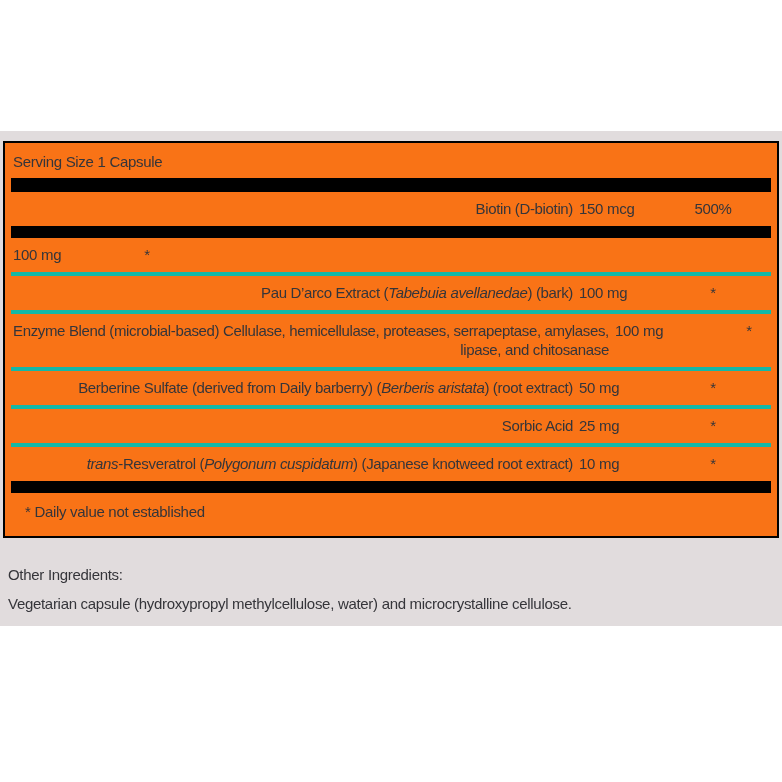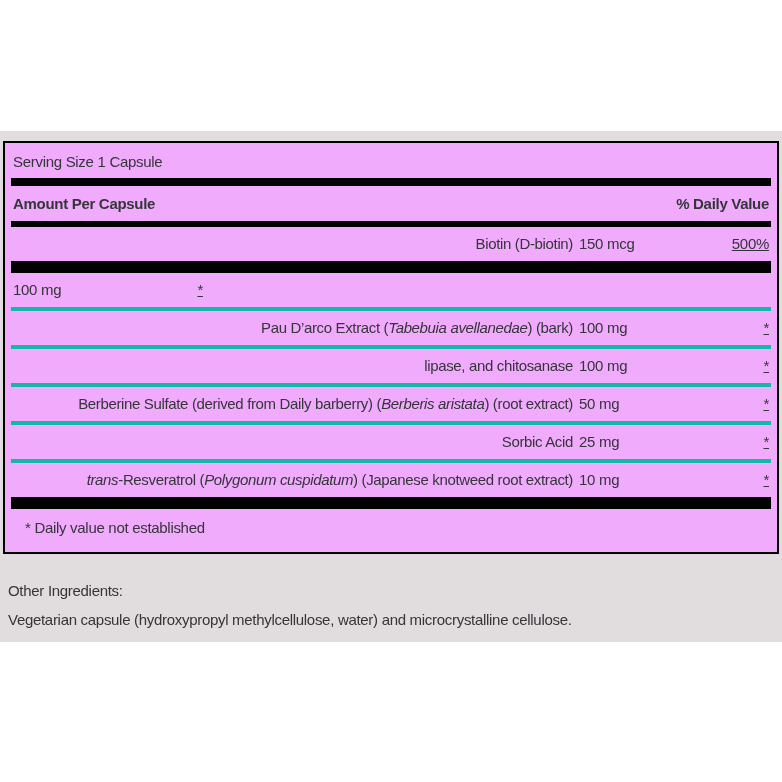--- a/index.html
+++ b/index.html
@@ -9,21 +9,21 @@
     background: #ffffff;
     font-family: "Liberation Sans", "DejaVu Sans", sans-serif;
     font-size: 15px;
     letter-spacing: -0.3px;
     color: #35353a;
   }
   .top-space { height: 131px; background: #ffffff; }
   .gray-band { background: var(--band-bg, #e1dcdd); padding: 10px 3px 13px 3px; }
 
   .panel {
-    background: #f0abfc;
+    background: #f97316;
     border: 2px solid #000000;
     padding: 0 6px;
   }
   .serving { padding: 9px 2px 7px 2px; line-height: 19px; }
 
   .bar { background: #000000; }
   .bar-thick { height: 8px; }
   .bar-med   { height: 6px; }
   .bar-xl    { height: 12px; }
 
@@ -40,45 +40,41 @@
     display: flex;
     align-items: flex-start;
     padding: 7px 2px 8px 2px;
   }
   .rows .ing-row + .ing-row { border-top: 4px solid #14b8a6; }
   .ing-name { flex: 1 1 auto; padding-right: 6px; }
   .ing-name .line { white-space: nowrap; line-height: 19px; letter-spacing: -0.35px; text-align: right; }
   .ing-name .line.cont { padding-left: 22px; }
   .it { font-style: italic; }
   .ing-amount { flex: 0 0 78px; text-align: left; line-height: 19px; }
-  .ing-dv { flex: 0 0 112px; text-align: right; line-height: 19px; text-decoration: underline; }
+  .ing-dv { flex: 0 0 112px; text-align: center; line-height: 19px; }
 
   .footnote { padding: 9px 2px 15px 2px; line-height: 19px; margin-left: 12px; }
 
   .other { padding: 27px 5px 0 5px; }
   .oi-title { font-weight: 400; line-height: 19px; }
   .oi-text { margin-top: 10px; line-height: 19px; }
 </style>
 </head>
 <body>
 
 <div class="top-space"></div>
 
 <div class="gray-band">
 
   <div class="panel">
 
     <div class="serving">Serving Size 1 Capsule</div>
 
     <div class="bar bar-thick"></div>
 
-    <div class="header-row">
-      <span>Amount Per Capsule</span>
-      <span>% Daily Value</span>
-    </div>
 
     <div class="bar bar-med"></div>
 
     <div class="rows" id="primary-rows">
   <div class="ing-row">
     <div class="ing-name">
             <div class="line"><span>Biotin (D-biotin)</span></div>
           </div>
     <div class="ing-amount">150 mcg</div>
     <div class="ing-dv">500%</div>
@@ -96,20 +92,21 @@
   <div class="ing-row">
     <div class="ing-name">
             <div class="line"><span>Pau D’arco Extract (</span><span class="it">Tabebuia avellanedae</span><span>) (bark)</span></div>
           </div>
     <div class="ing-amount">100 mg</div>
     <div class="ing-dv">*</div>
   </div>
 
   <div class="ing-row">
     <div class="ing-name">
+            <div class="line"><span>Enzyme Blend (microbial-based) Cellulase, hemicellulase, proteases, serrapeptase, amylases,</span></div>
             <div class="line cont"><span>lipase, and chitosanase</span></div>
           </div>
     <div class="ing-amount">100 mg</div>
     <div class="ing-dv">*</div>
   </div>
 
   <div class="ing-row">
     <div class="ing-name">
             <div class="line"><span>Berberine Sulfate (derived from Daily barberry) (</span><span class="it">Berberis aristata</span><span>) (root extract)</span></div>
           </div>

